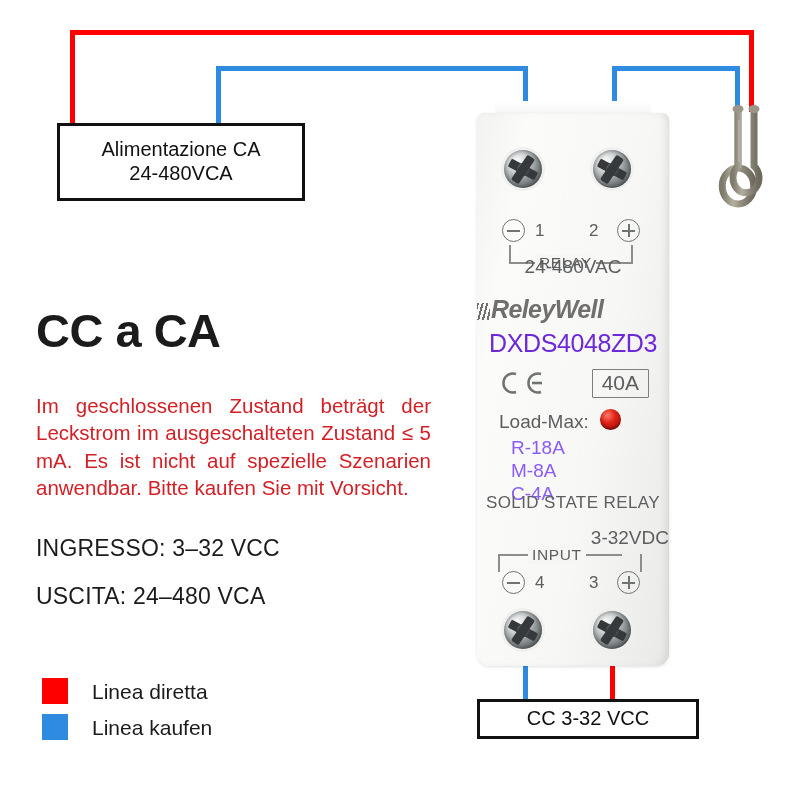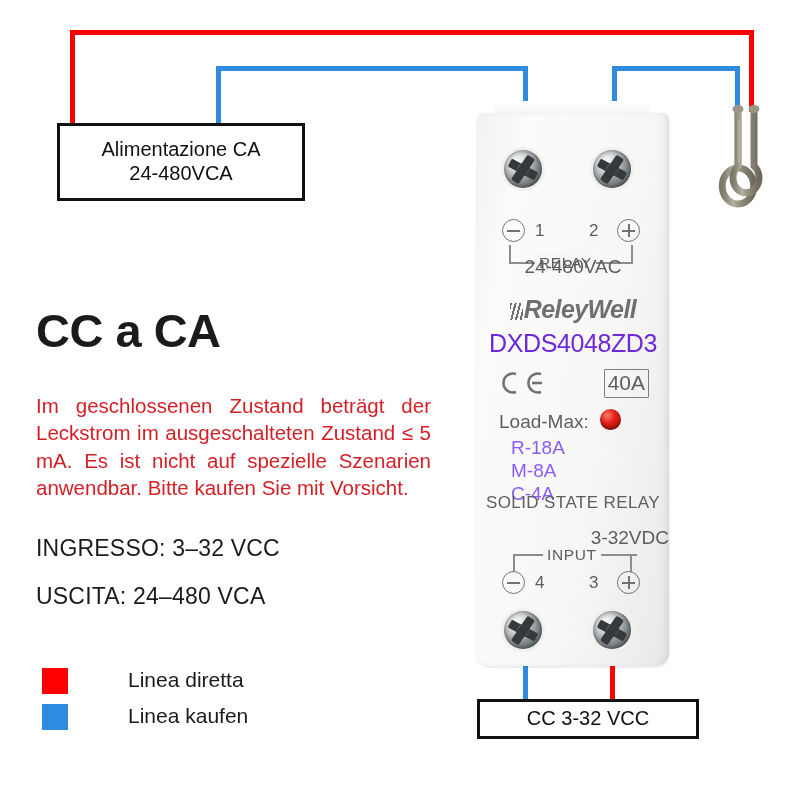--- a/index.html
+++ b/index.html
@@ -44,21 +44,21 @@
   }
   .spec {
     position: absolute; left: 36px;
     font-size: 23px; color: #1b1b1b; letter-spacing: 0.2px;
   }
   #spec-in  { top: 535px; }
   #spec-out { top: 583px; }
 
   
   #legend { position: absolute; left: 42px; top: 668px; }
-  .legend-row { display: flex; align-items: flex-start; height: 36px; gap: 36px; }
+  .legend-row { display: flex; align-items: flex-end; height: 36px; }
   .swatch { width: 26px; height: 26px; margin-right: 24px; flex: none; }
   .legend-label { font-size: 21px; color: #1b1b1b; }
 
   
   #relay { position: absolute; left: 477px; top: 113px; width: 192px; height: 553px; }
   #relay-shell {
     position: absolute; inset: 0;
     background: linear-gradient(100deg,#f2f2f1 0%,#fbfbfa 18%,#f7f7f6 60%,#e9e9e7 100%);
     border-radius: 7px 7px 13px 13px;
     box-shadow: 0 1px 3px rgba(0,0,0,.12), inset -6px 0 14px -10px rgba(0,0,0,.28);
@@ -103,40 +103,40 @@
   .bracket .bar { position: absolute; background: #8b8e8d; height: 1.6px; }
   .bracket .leg { position: absolute; background: #8b8e8d; width: 1.6px; }
   .bracket .lbl {
     position: absolute; font-size: 15.5px; color: #5c5f5e; background: #f6f6f5;
     padding: 0 4px; letter-spacing: .6px;
   }
 
   .face-text { position: absolute; width: 100%; text-align: center; color: #5c5f5e; }
 
   #brand {
-    position: absolute; width: 100%; text-align: center;
+    position: absolute; width: 100%; text-align: left;
     font-size: 25px; font-weight: 700; font-style: italic;
     color: #706f6d; letter-spacing: -0.6px;
   }
   #brand .bars {
     display: inline-block; width: 13px; height: 17px; margin-right: 1px;
     vertical-align: -2px;
     background: repeating-linear-gradient(105deg,#706f6d 0 2px,transparent 2px 4.5px);
   }
   #model { font-size: 25px; letter-spacing: -0.4px; color: #6d28d9; }
 
   #ce-mark {
     position: absolute; left: 22px; top: 257px; width: 46px; height: 26px;
     color: #6f7372;
   }
   #ce-mark svg { display:block; }
 
   #amp-badge {
     position: absolute; right: 20px; top: 256px;
-    border: 1.8px solid #7b7f7e; padding: 1px 3px 2px;
+    border: 1.8px solid #7b7f7e; padding: 1px 9px 2px;
     font-size: 21px; color: #5c5f5e; border-radius: 1px;
   }
   #load-max { position: absolute; left: 22px; top: 298px; font-size: 19px; color: #5c5f5e; }
   #load-list { position: absolute; left: 34px; top: 323px; font-size: 19px; color: #8b5cf6; line-height: 1.22; }
   #led {
     position: absolute; left: 123px; top: 296px; width: 21px; height: 21px; border-radius: 50%;
     background: radial-gradient(circle at 36% 30%, #ff7a6a 0%, #e02015 40%, #9c0d06 100%);
     box-shadow: inset 0 -2px 3px rgba(0,0,0,.4);
   }
   #ssr-label  { top: 380px; font-size: 17px; letter-spacing: .4px; }
@@ -231,21 +231,21 @@
       <div id="led"></div>
       <div id="load-list">
         <div>R-18A</div>
         <div>M-8A</div>
         <div>C-4A</div>
       </div>
 
       <div class="face-text" id="ssr-label">SOLID STATE RELAY</div>
       <div class="face-text" id="vdc-label">3-32VDC</div>
 
-      <div class="bracket" style="left:36px; top:441px; width:119px; height:18px;">
+      <div class="bracket" style="left:21px; top:441px; width:144px; height:18px;">
         <div class="bar" style="left:0; top:0; width:124px;"></div>
         <div class="leg" style="left:0; top:0; height:18px;"></div>
         <div class="leg" style="right:0; top:0; height:18px;"></div>
         <div class="lbl" style="left:30px; top:-8px;">INPUT</div>
       </div>
 
       <div class="sign" style="left:25px; top:458px;">
         <span class="h"></span>
       </div>
       <div class="term-num" style="left:58px; top:460px;">4</div>

